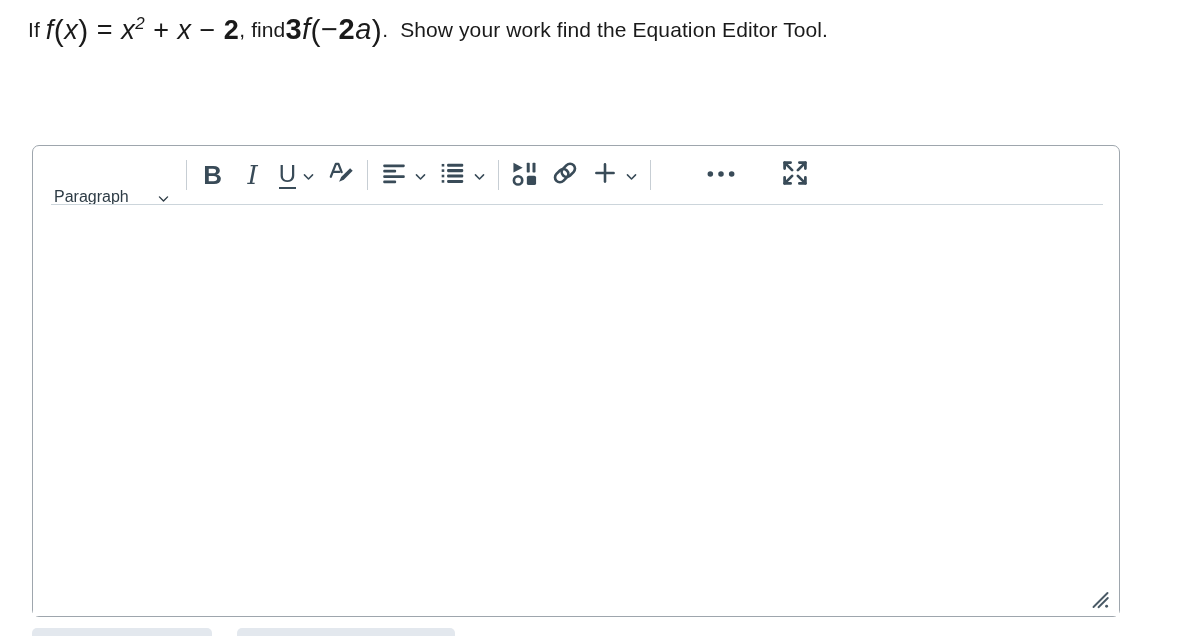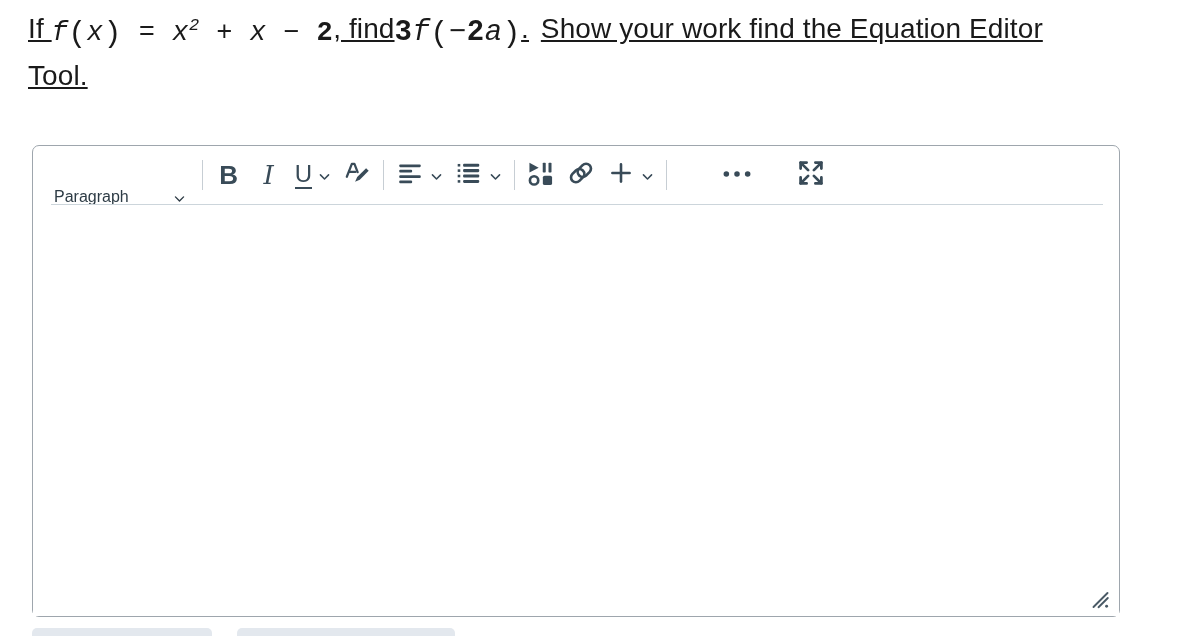--- a/index.html
+++ b/index.html
@@ -21,27 +21,26 @@
     position: absolute;
     left: 28px;
     top: 8px;
     width: 1070px;
     font-size: 21px;
     line-height: 42px;
     color: #1a1a1a;
     letter-spacing: 0.1px;
   }
   .prompt .plain {
-    font-size: 28px;
+    font-size: 21px;
     font-family: "Liberation Sans", sans-serif;
-    text-decoration: underline;
   }
   
   .math {
-    font-family: Liberation Mono, monospace;
+    font-family: Liberation Sans, sans-serif;
     font-size: 27px;
     font-style: italic;
     letter-spacing: 0.5px;
     vertical-align: -2px;
   }
   .math .op {
     font-style: normal;
   }
   .math .num {
     font-style: normal;
@@ -95,21 +94,21 @@
     width: 1px;
     height: 30px;
     background: #c7ced4;
     margin: 0 6px;
     flex: none;
   }
 
   .para-select {
     display: flex;
     align-items: center;
-    gap: 44px;
+    gap: 28px;
     padding: 6px 10px 6px 15px;
     border-radius: 4px;
     cursor: pointer;
     user-select: none;
     margin-top: 44px;
   }
   .para-select .label {
     font-size: 16px;
     color: #2d3b45;
     white-space: nowrap;

